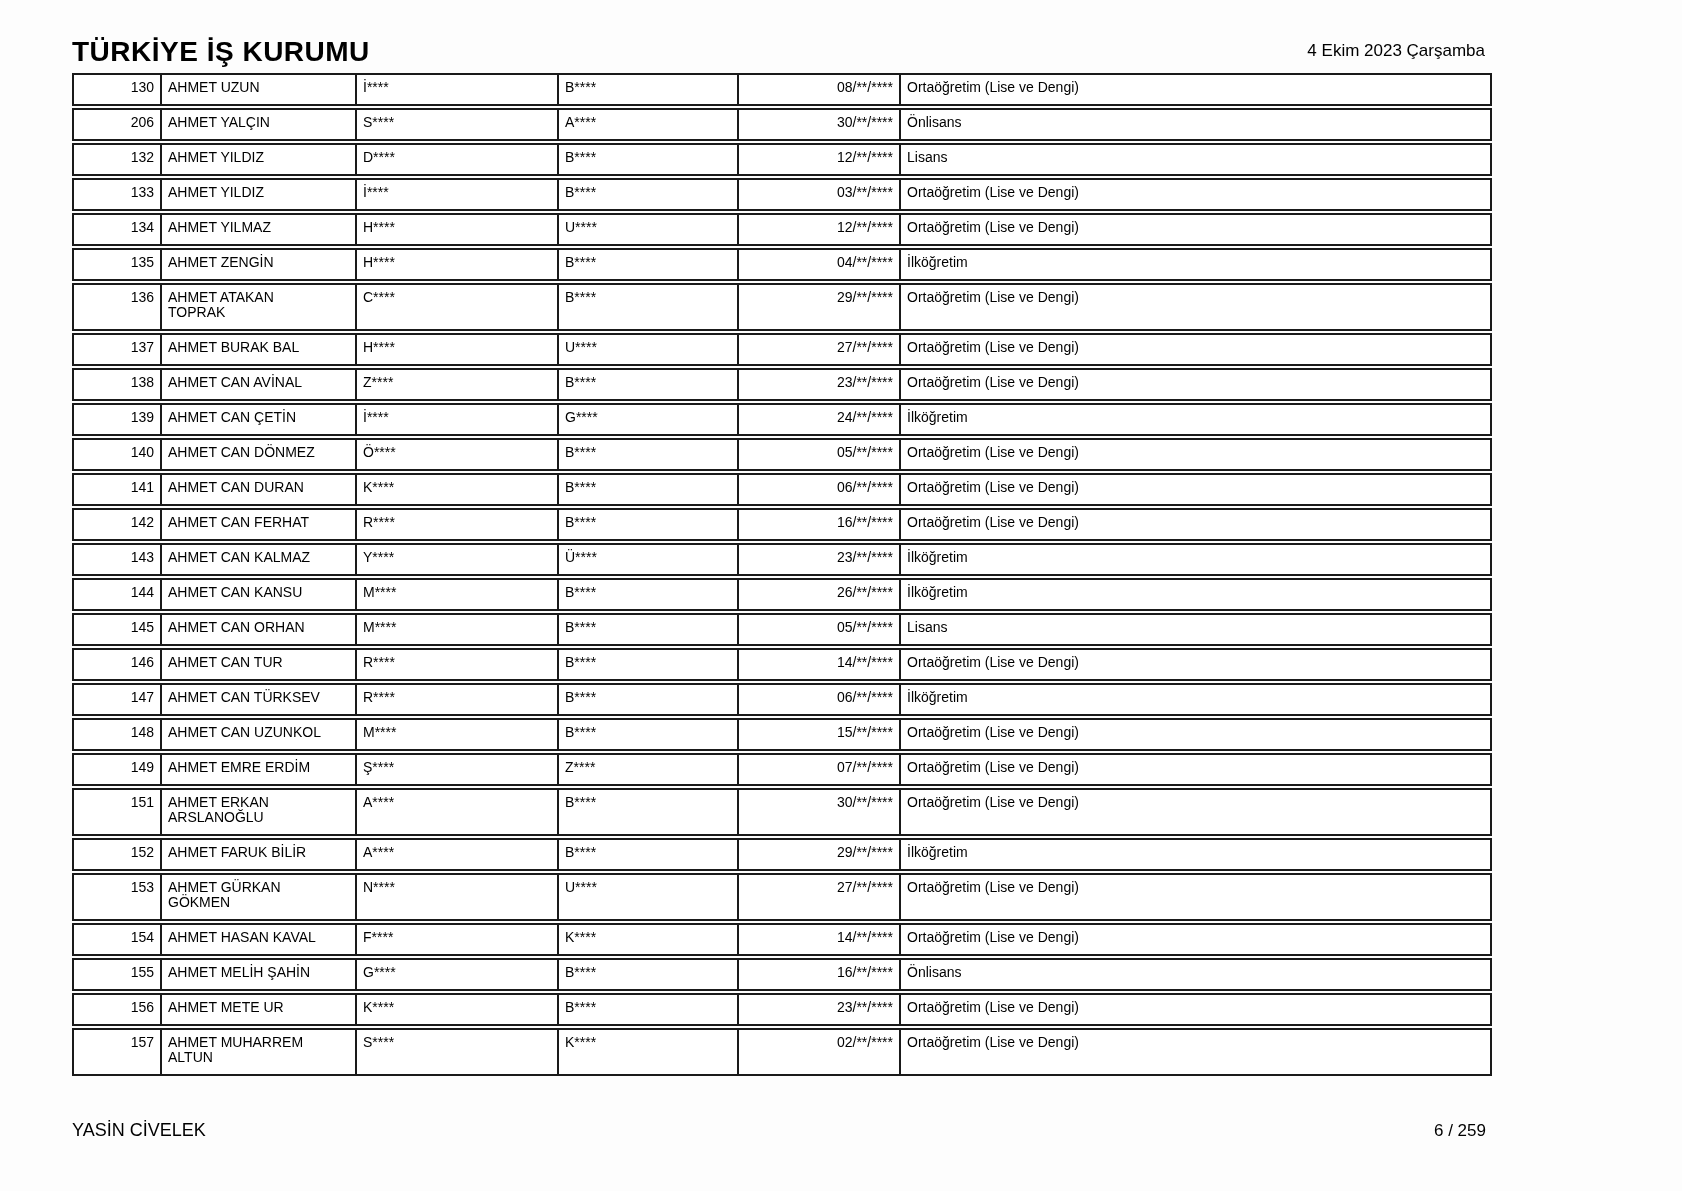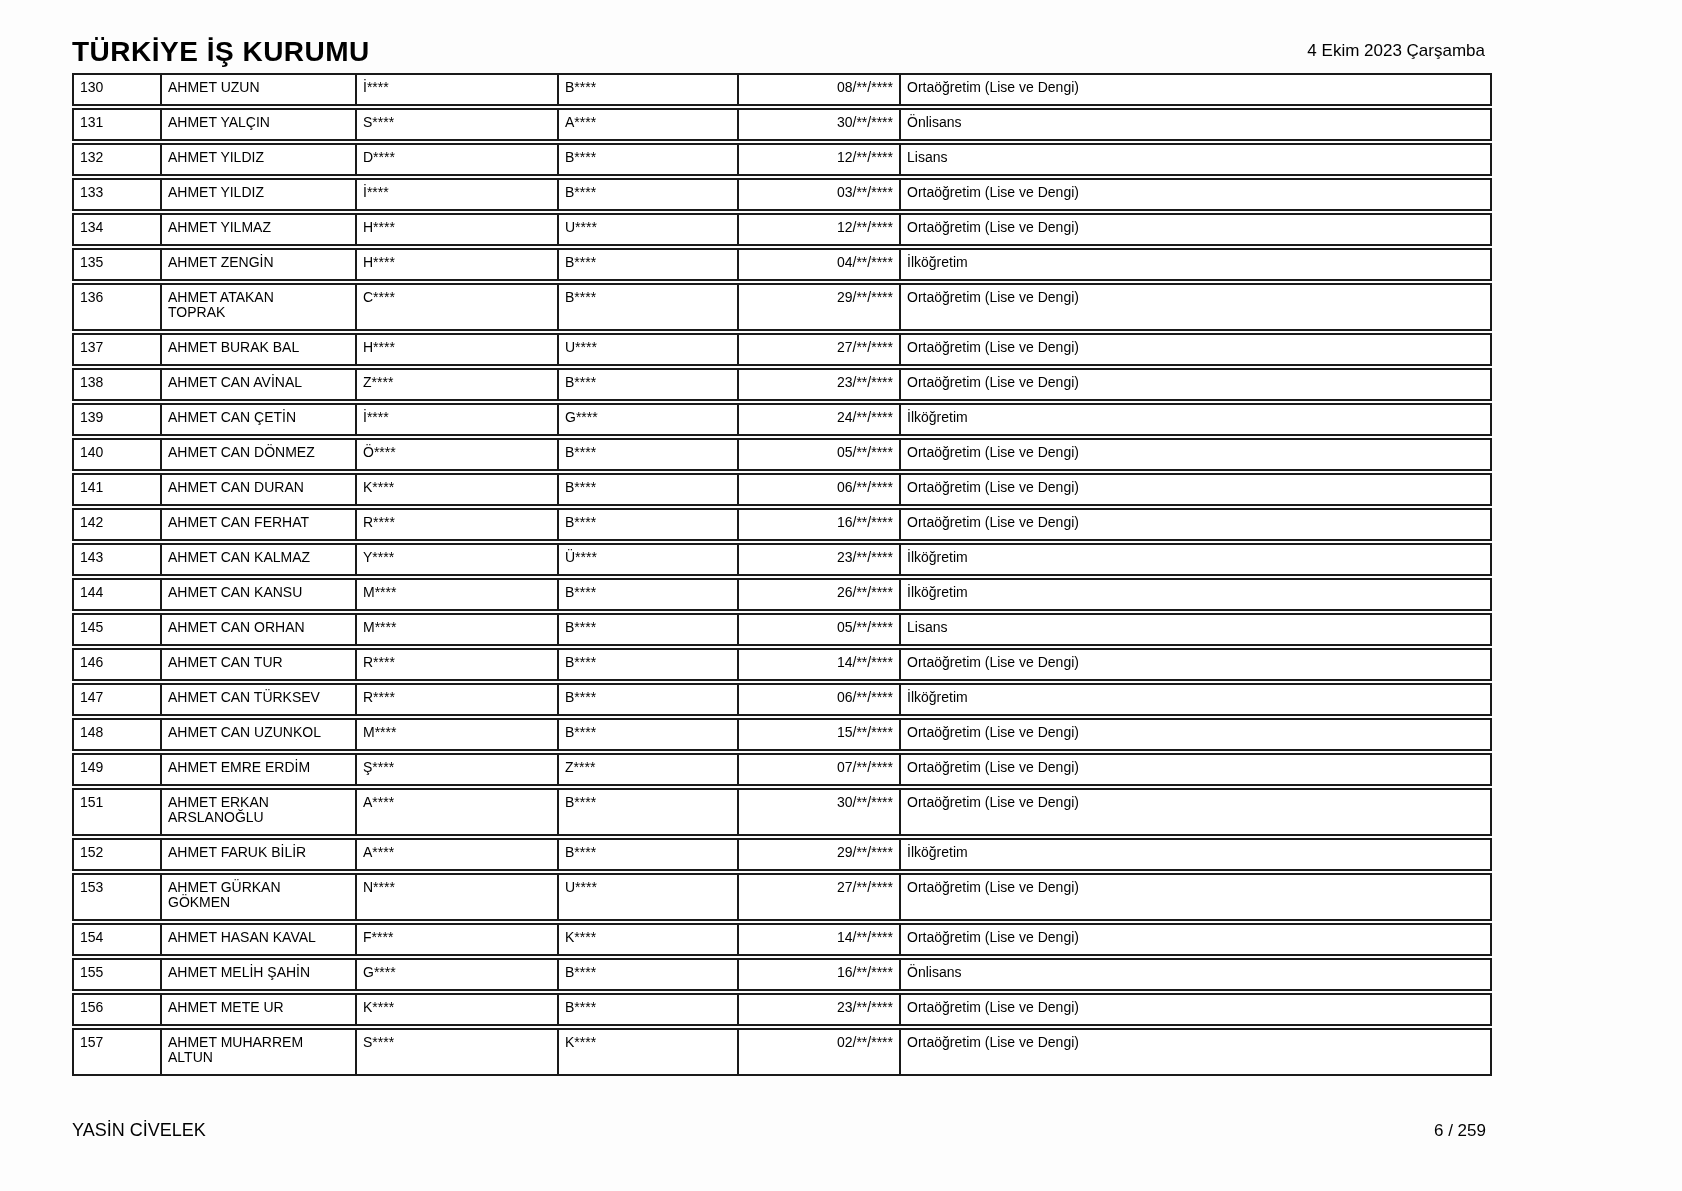--- a/index.html
+++ b/index.html
@@ -48,21 +48,21 @@
     border-bottom: 2px solid #1a1a1a;
     border-left: 2px solid #1a1a1a;
     background: #fff;
     vertical-align: top;
     font-size: 14px;
     line-height: 15px;
     padding: 5px 6px 9px 6px;
     overflow: hidden;
   }
   table.list td:last-child { border-right: 2px solid #1a1a1a; }
-  td.c-no   { text-align: left; }
+  td.c-no   { text-align: right; }
   td.c-name { white-space: pre-line; }
   td.c-date { text-align: right; padding-right: 5px; margin-left: 33px; }
   td.c-edu  { padding-left: 5px; }
 
   
   .ftr-name {
     position: absolute;
     left: 72px;
     top: 1120px;
     font-size: 18px;
@@ -97,21 +97,21 @@
     <tbody>
         <tr>
     <td class="c-no">130</td>
     <td class="c-name">AHMET UZUN</td>
     <td class="c-m1">İ****</td>
     <td class="c-m2">B****</td>
     <td class="c-date">08/**/****</td>
     <td class="c-edu">Ortaöğretim (Lise ve Dengi)</td>
   </tr>
         <tr>
-    <td class="c-no">131</td>
+    <td class="c-no">206</td>
     <td class="c-name">AHMET YALÇIN</td>
     <td class="c-m1">S****</td>
     <td class="c-m2">A****</td>
     <td class="c-date">30/**/****</td>
     <td class="c-edu">Önlisans</td>
   </tr>
         <tr>
     <td class="c-no">132</td>
     <td class="c-name">AHMET YILDIZ</td>
     <td class="c-m1">D****</td>

